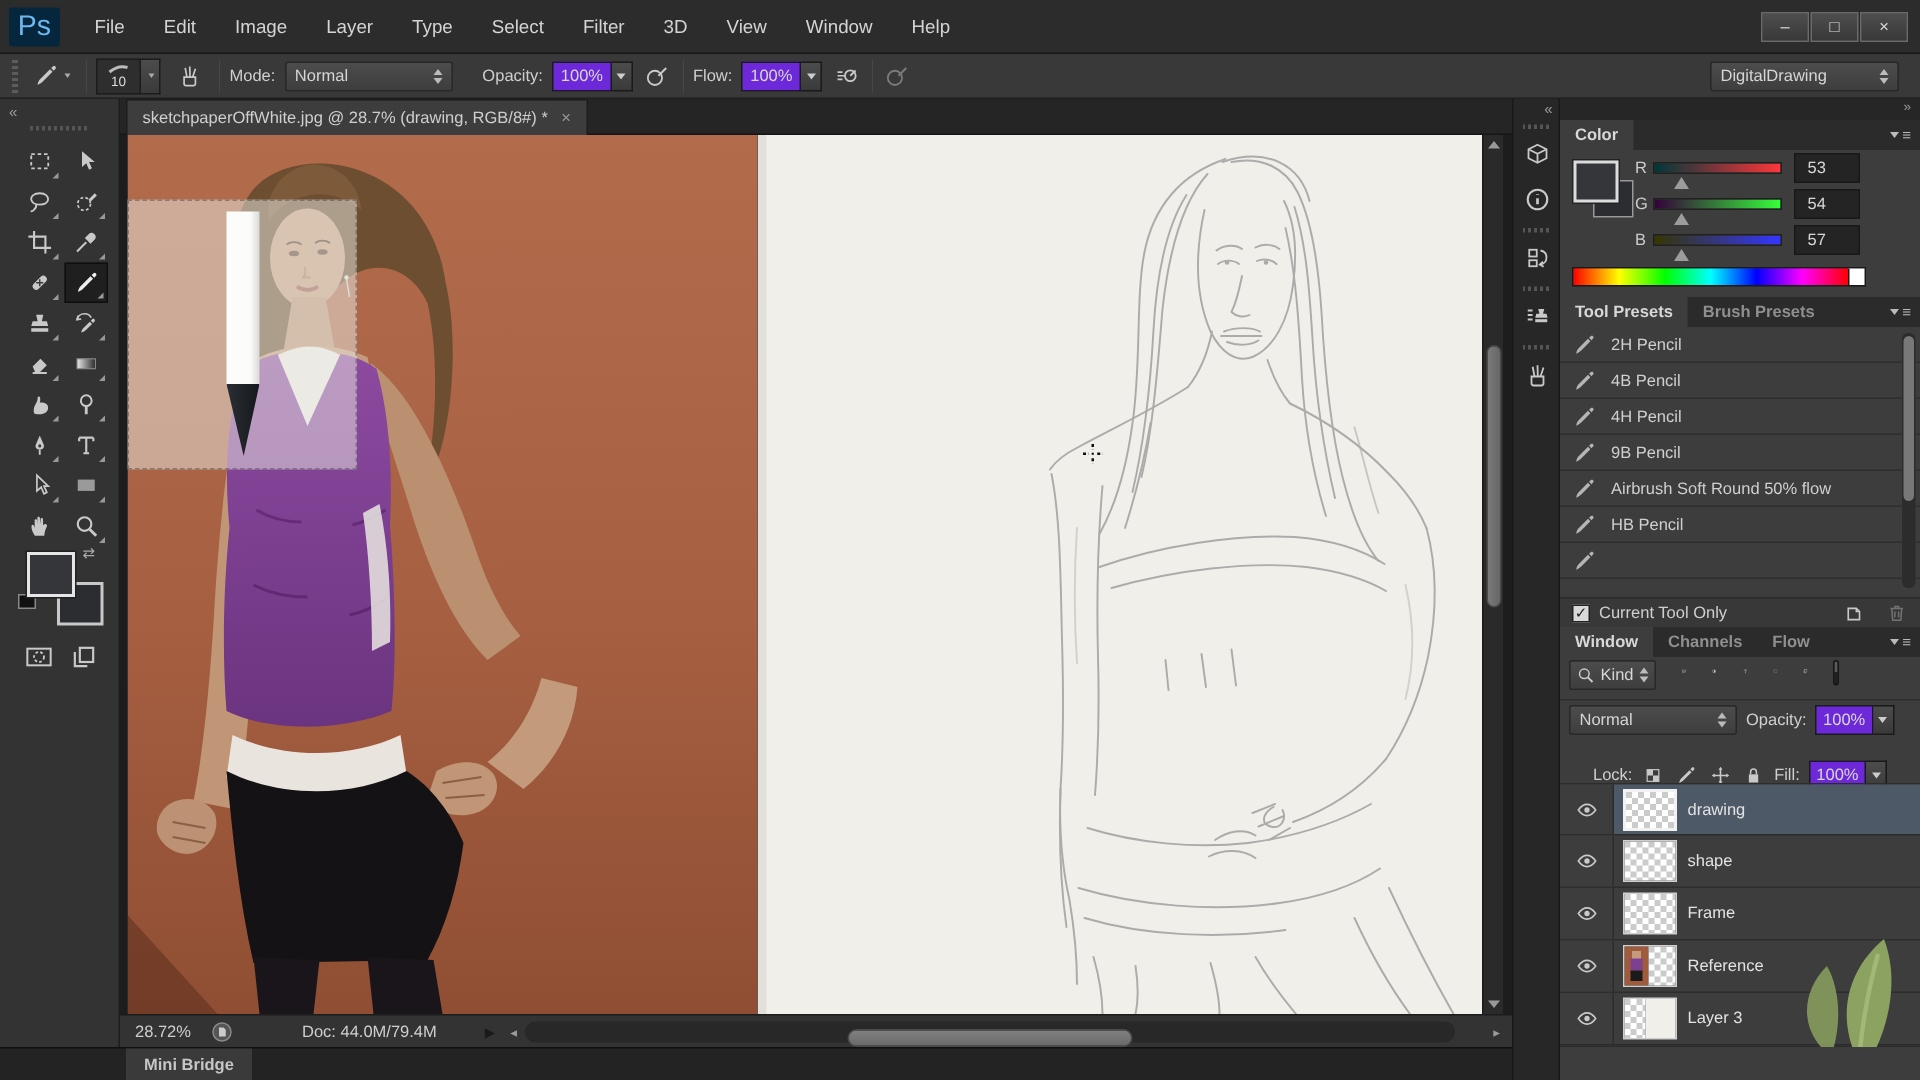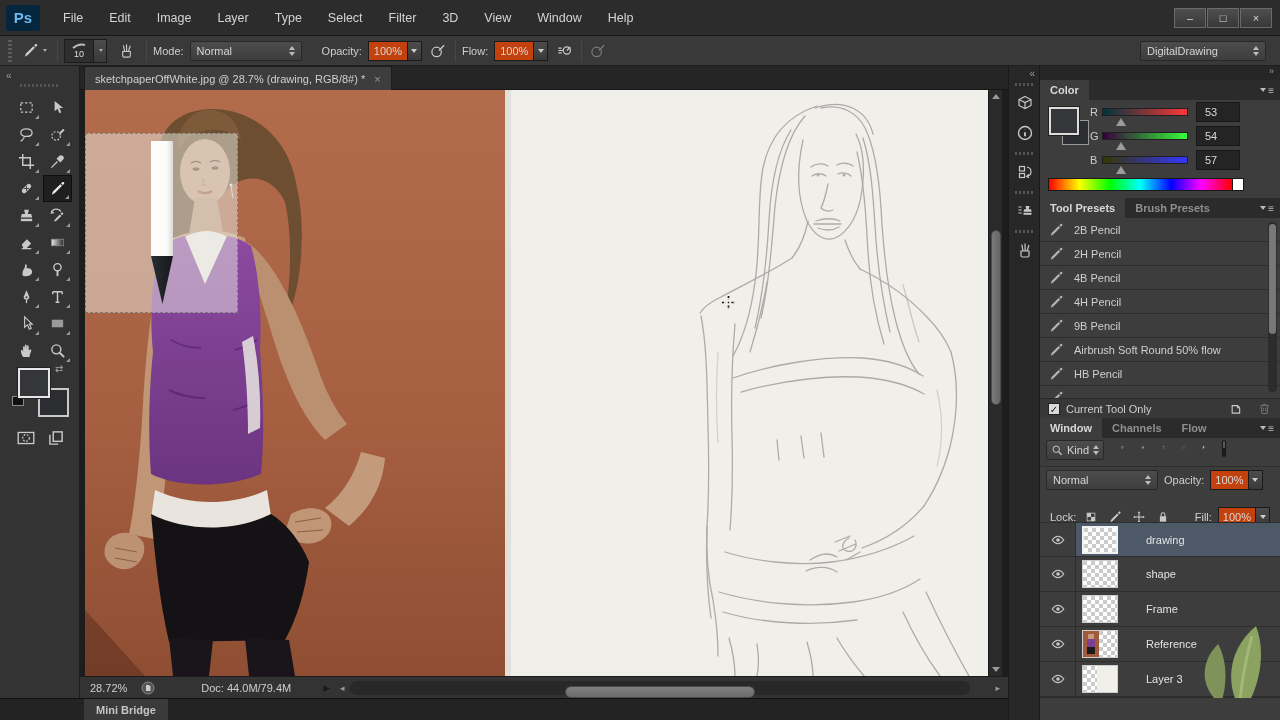--- a/index.html
+++ b/index.html
@@ -2,36 +2,36 @@
 <html><head>
 <meta charset="utf-8">
 <style>
   html,body{margin:0;padding:0;background:#1b1b1b;width:1280px;height:720px;overflow:hidden;
     font-family:"Liberation Sans",sans-serif;-webkit-font-smoothing:antialiased;}
   *{box-sizing:border-box;}
   .abs{position:absolute;}
   .txt{color:#cfcfcf;font-size:11px;}
   
   #menubar{left:0;top:0;width:1280px;height:36px;background:#2c2c2c;border-bottom:1px solid #171717;display:flex;align-items:center;}
-  .logo{width:34px;height:26px;margin-left:6px;background:#05263c;color:#6cb8ef;font-weight:bold;font-size:15px;
+  .logo{width:34px;height:26px;margin-left:6px;background:#05263c;color:#6cb8ef;font-weight:normal;font-size:19px;
     display:flex;align-items:center;justify-content:center;border-radius:2px;}
   .menu-item{color:#d4d4d4;font-size:12.5px;padding:0 13px;line-height:36px;cursor:default;}
   .winbtn{width:32px;height:20px;border:1px solid #6a6a6a;background:linear-gradient(#4e4e4e,#383838);
     color:#ddd;font-size:11px;display:flex;align-items:center;justify-content:center;}
   #optionsbar{left:0;top:36px;width:1280px;height:30px;background:#393939;border-bottom:1px solid #1f1f1f;
     display:flex;align-items:center;gap:6px;padding:0 8px;}
   .grippy{width:4px;height:22px;background:repeating-linear-gradient(#5c5c5c 0 2px,transparent 2px 4px);}
   .vsep{width:1px;height:22px;background:#262626;border-right:1px solid #474747;}
   .dd{height:20px;background:linear-gradient(#4c4c4c,#3e3e3e);border:1px solid #282828;border-radius:2px;
     display:flex;align-items:center;padding:0 6px;color:#d6d6d6;font-size:11px;}
   .updown{margin-left:auto;display:flex;flex-direction:column;gap:2px;padding-left:8px;}
   .updown i{display:block;width:0;height:0;border-left:3.5px solid transparent;border-right:3.5px solid transparent;}
   .updown .u{border-bottom:4px solid #bbb;} .updown .d{border-top:4px solid #bbb;}
   .valbox{height:20px;display:flex;}
-  .valbox .v{background:#c2410c;border:1px solid #1a1a1a;color:#d8d8d8;font-size:11px;min-width:40px;
+  .valbox .v{background:#6d28d9;border:1px solid #1a1a1a;color:#d8d8d8;font-size:11px;min-width:40px;
     display:flex;align-items:center;justify-content:center;padding:0 4px;}
   .valbox .b{width:14px;background:linear-gradient(#4c4c4c,#3a3a3a);border:1px solid #1a1a1a;border-left:none;
     display:flex;align-items:center;justify-content:center;}
   .valbox .b i{width:0;height:0;border-left:3.5px solid transparent;border-right:3.5px solid transparent;border-top:4px solid #ccc;}
   .ic{display:block;color:#c9c9c9;}
   
   #tabbar{left:80px;top:66px;width:928px;height:24px;background:#252525;border-bottom:1px solid #161616;}
   #doctab{position:absolute;left:4px;top:0;height:24px;background:#3d3d3d;border:1px solid #1c1c1c;border-bottom:none;
     display:flex;align-items:center;padding:0 10px;color:#cfcfcf;font-size:11px;}
   
@@ -73,21 +73,21 @@
   .chanrow{position:absolute;display:flex;align-items:center;}
   .chanlabel{color:#ccc;font-size:11px;width:12px;}
   .chanbar{width:86px;height:8px;border:1px solid #202020;position:relative;}
   .chantri{position:absolute;top:9px;width:0;height:0;border-left:5px solid transparent;border-right:5px solid transparent;border-bottom:8px solid #9c9c9c;}
   .chanval{position:absolute;left:156px;width:44px;height:20px;background:#242424;border:1px solid #181818;color:#d8d8d8;
     font-size:11px;display:flex;align-items:center;padding-left:8px;}
   .prow{height:24px;display:flex;align-items:center;border-bottom:1px solid #2e2e2e;padding-left:8px;gap:10px;}
   .prow span{color:#cfcfcf;font-size:11px;}
   .lrow{position:absolute;left:0;width:240px;height:35px;border-bottom:1px solid #2d2d2d;display:flex;align-items:stretch;}
   .eyecell{width:36px;border-right:1px solid #2d2d2d;display:flex;align-items:center;justify-content:center;background:#3d3d3d;}
-  .lbody{flex:1;display:flex;align-items:center;padding-left:6px;gap:28px;}
+  .lbody{flex:1;display:flex;align-items:center;padding-left:6px;gap:7px;}
   .lbody.sel{background:#4d5966;}
   .lname{color:#e2e2e2;font-size:11px;}
   .thumb{width:36px;height:28px;border:1px solid #cfcfcf;}
   .checker{background:repeating-conic-gradient(#ffffff 0 25%,#cbcbcb 0 50%) 0 0/8px 8px;}
   .lockic{width:18px;height:18px;display:flex;align-items:center;justify-content:center;}
   .footericons{display:flex;align-items:center;justify-content:center;gap:13px;height:100%;}
   .tinyarrow{width:0;height:0;border-left:2.5px solid transparent;border-right:2.5px solid transparent;border-top:3.5px solid #aaa;margin-left:1px;}
   .checkbox{width:12px;height:12px;background:#d9d9d9;border:1px solid #222;color:#1a1a1a;font-size:10px;line-height:11px;text-align:center;}
 </style>
 </head>
@@ -689,26 +689,20 @@
     <div class="pmenu">
         <i></i>
         <span>≡</span>
       </div>
   </div>
   <div style="position:absolute;top:152px;left:0;width:240px;height:180px;background:#3d3d3d;overflow:hidden">
     <div class="prow">
         <svg class="ic" width="16" height="16" style="color:#b5b5b5">
           <use href="#i-brush"></use>
         </svg>
-        <span>2B Pencil</span>
-      </div>
-    <div class="prow">
-        <svg class="ic" width="16" height="16" style="color:#b5b5b5">
-          <use href="#i-brush"></use>
-        </svg>
         <span>2H Pencil</span>
       </div>
     <div class="prow">
         <svg class="ic" width="16" height="16" style="color:#b5b5b5">
           <use href="#i-brush"></use>
         </svg>
         <span>4B Pencil</span>
       </div>
     <div class="prow">
         <svg class="ic" width="16" height="16" style="color:#b5b5b5">
@@ -802,21 +796,21 @@
         </span>
     </div>
     <span class="txt">Opacity:</span>
     <div class="valbox">
       <div class="v" style="min-width:34px">100%</div>
       <div class="b">
           <i></i>
         </div>
     </div>
   </div>
-  <div style="position:absolute;top:438px;left:0;width:240px;height:26px;display:flex;align-items:center;padding:0 10px;gap:6px">
+  <div style="position:absolute;top:438px;left:0;width:240px;height:26px;display:flex;align-items:center;padding:0 22px;gap:6px">
     <span class="txt">Lock:</span>
     <div class="lockic">
         <svg class="ic" width="14" height="14">
           <use href="#i-checker4"></use>
         </svg>
       </div>
     <div class="lockic">
         <svg class="ic" width="14" height="14">
           <use href="#i-brush"></use>
         </svg>

